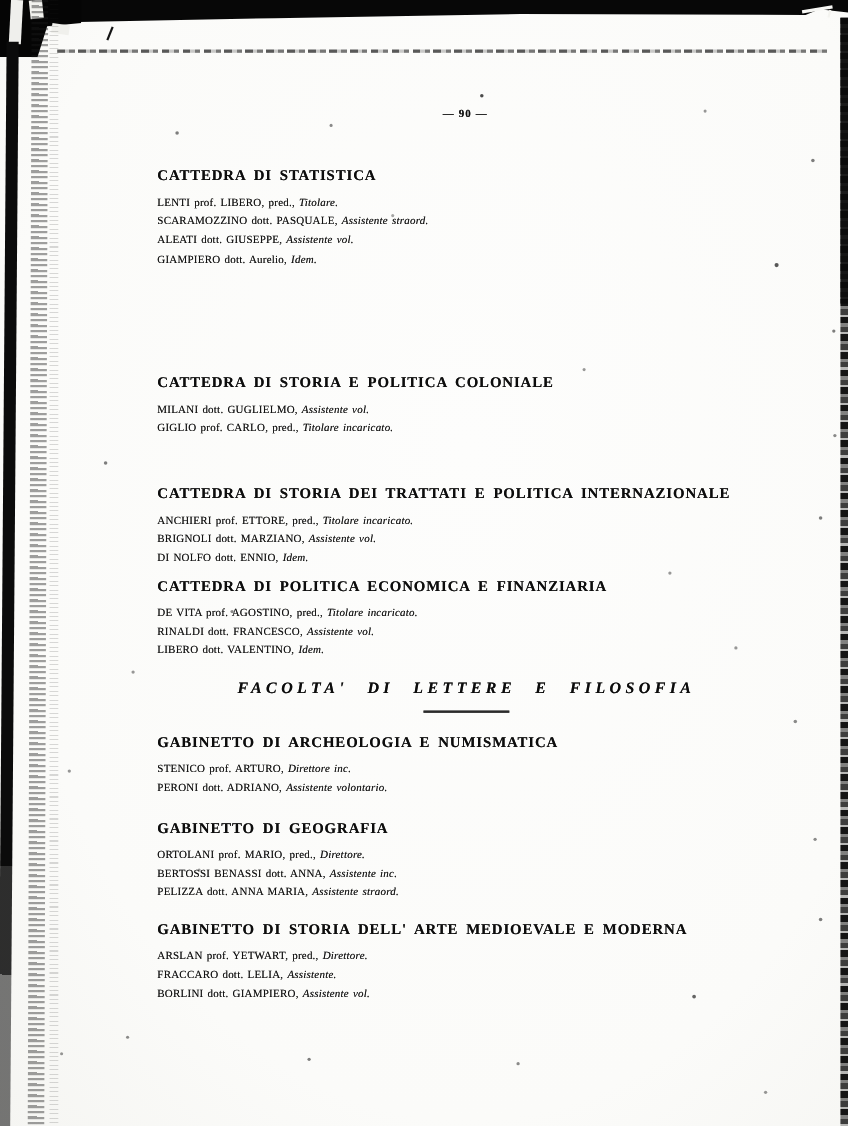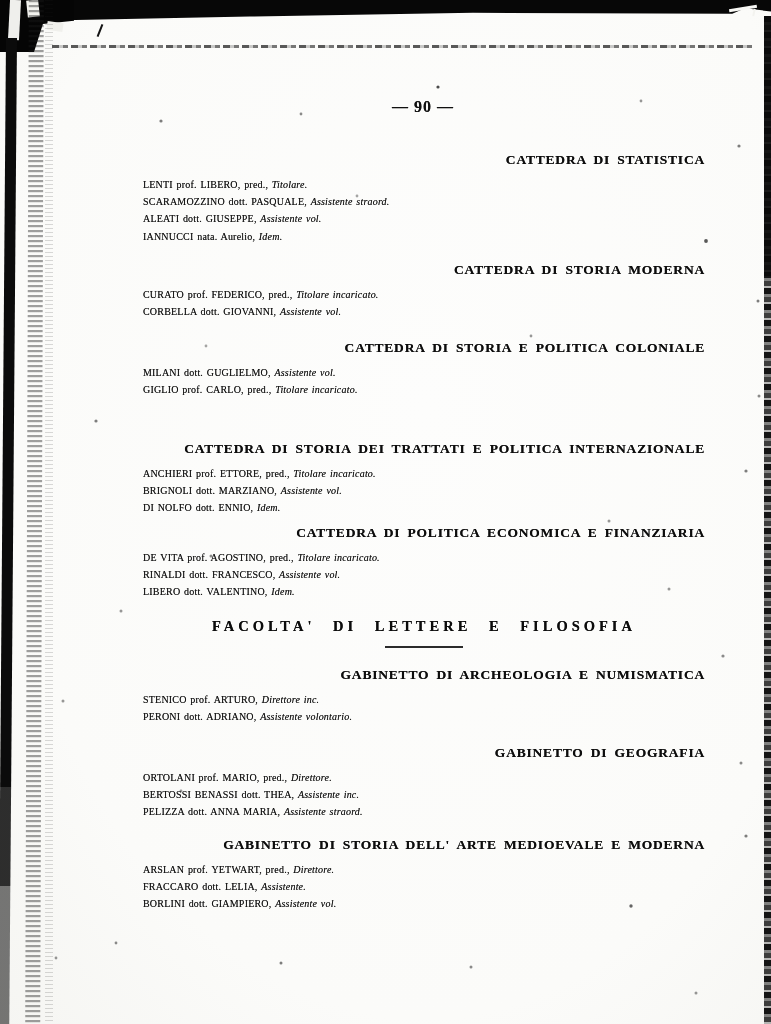--- a/index.html
+++ b/index.html
@@ -73,39 +73,39 @@
       630px 905px 0 0.7px rgba(0,0,0,.6), 115px 942px 0 0.4px rgba(0,0,0,.45),
       280px 962px 0 0.5px rgba(0,0,0,.5), 470px 966px 0 0.5px rgba(0,0,0,.45),
       695px 992px 0 0.5px rgba(0,0,0,.4), 55px 957px 0 0.4px rgba(0,0,0,.4),
       356px 195px 0 0.4px rgba(0,0,0,.35), 608px 520px 0 0.5px rgba(0,0,0,.4),
       205px 345px 0 0.4px rgba(0,0,0,.35), 668px 588px 0 0.5px rgba(0,0,0,.4);
   }
 
   
   .pagenum{
     position:absolute;left:143px;width:560px;top:98px;
-    text-align:center;font-size:16px;font-weight:bold;letter-spacing:1px;
+    text-align:center;font-size:10px;font-weight:bold;letter-spacing:1px;
     color:#101010;text-shadow:0 0 .5px rgba(0,0,0,.65);
   }
   .sec{position:absolute;left:143px;width:562px;}
   .sec h2{
-    margin:0 0 8px 0;text-align:right;
+    margin:0 0 8px 0;text-align:left;
     font-size:13.5px;font-weight:bold;letter-spacing:.8px;word-spacing:3px;
     color:#0d0d0d;text-shadow:0 0 .5px rgba(0,0,0,.7);
   }
   .entry{
     margin:0;font-size:10px;line-height:17.2px;letter-spacing:.2px;word-spacing:1px;
     color:#131313;text-shadow:0 0 .5px rgba(0,0,0,.6);
     white-space:nowrap;
   }
   .entry em{font-style:italic;}
   .faculty{position:absolute;left:143px;width:562px;top:618px;text-align:center;}
   .faculty h1{
     margin:0;font-size:14.5px;font-weight:bold;letter-spacing:4px;word-spacing:10px;
-    color:#0c0c0c;text-shadow:0 0 .6px rgba(0,0,0,.7);
+    color:#0c0c0c;text-shadow:0 0 .6px rgba(0,0,0,.7);font-style:italic;
   }
   .faculty .rule{
     width:78px;height:2px;background:#2b2b2b;margin:11px auto 0 auto;
     box-shadow:0 0 .5px rgba(0,0,0,.6);
   }
   
   .s0{top:152px}.s1{top:262px}.s2{top:340px}.s3{top:441px}.s4{top:525px}
   .s5{top:667px}.s6{top:745px}.s7{top:837px}
 </style>
 </head>
@@ -139,36 +139,25 @@
     </p>
     <p class="entry">
       <span>SCARAMOZZINO dott. PASQUALE,</span>
       <em>Assistente straord.</em>
     </p>
     <p class="entry">
       <span>ALEATI dott. GIUSEPPE,</span>
       <em>Assistente vol.</em>
     </p>
     <p class="entry">
-      <span>IANNUCCI nata. Aurelio,</span>
+      <span>GIAMPIERO dott. Aurelio,</span>
       <em>Idem.</em>
     </p>
   </section>
 
-  <section class="sec s1">
-    <h2>CATTEDRA DI STORIA MODERNA</h2>
-    <p class="entry">
-      <span>CURATO prof. FEDERICO, pred.,</span>
-      <em>Titolare incaricato.</em>
-    </p>
-    <p class="entry">
-      <span>CORBELLA dott. GIOVANNI,</span>
-      <em>Assistente vol.</em>
-    </p>
-  </section>
 
   <section class="sec s2">
     <h2>CATTEDRA DI STORIA E POLITICA COLONIALE</h2>
     <p class="entry">
       <span>MILANI dott. GUGLIELMO,</span>
       <em>Assistente vol.</em>
     </p>
     <p class="entry">
       <span>GIGLIO prof. CARLO, pred.,</span>
       <em>Titolare incaricato.</em>
@@ -224,21 +213,21 @@
     </p>
   </section>
 
   <section class="sec s6">
     <h2>GABINETTO DI GEOGRAFIA</h2>
     <p class="entry">
       <span>ORTOLANI prof. MARIO, pred.,</span>
       <em>Direttore.</em>
     </p>
     <p class="entry">
-      <span>BERTOSSI BENASSI dott. THEA,</span>
+      <span>BERTOSSI BENASSI dott. ANNA,</span>
       <em>Assistente inc.</em>
     </p>
     <p class="entry">
       <span>PELIZZA dott. ANNA MARIA,</span>
       <em>Assistente straord.</em>
     </p>
   </section>
 
   <section class="sec s7">
     <h2>GABINETTO DI STORIA DELL' ARTE MEDIOEVALE E MODERNA</h2>

